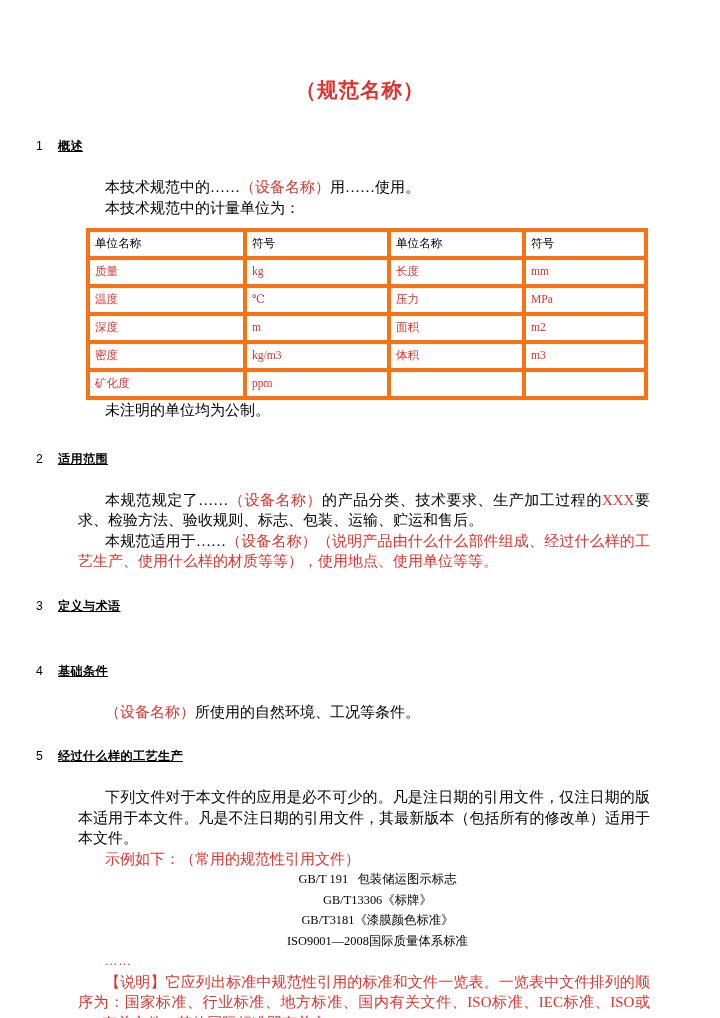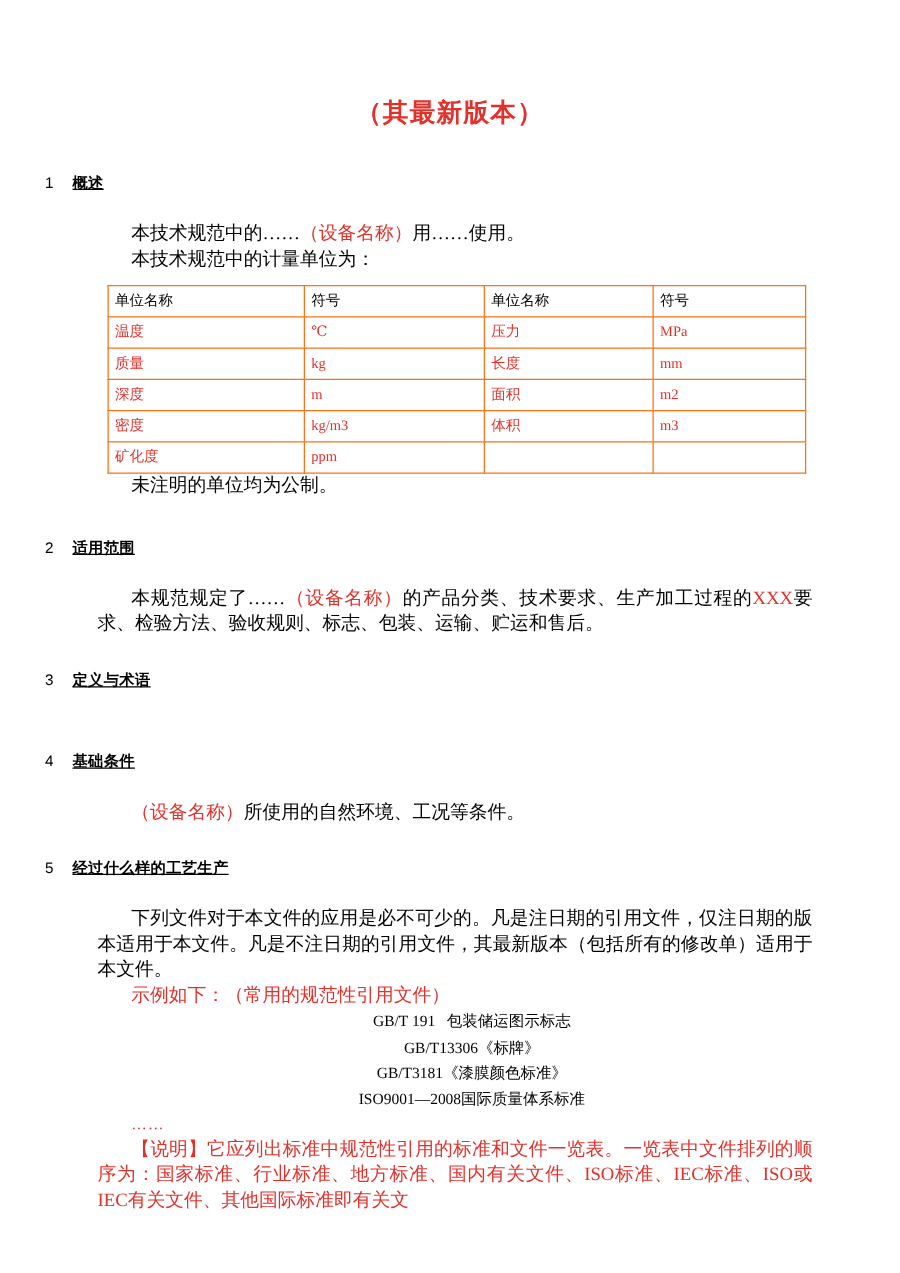--- a/index.html
+++ b/index.html
@@ -74,21 +74,21 @@
   .sp-h30 { height: 30px; }
   .sp-h34 { height: 34px; }
 
   table.units {
     border-collapse: collapse;
     margin: 0 0 0 86px;
     width: 558px;
     table-layout: fixed;
   }
   table.units td {
-    border: 1px solid #f97316;
+    border: 4px solid #f97316;
     height: 21px;
     padding: 1px 21px 2px 5px;
     font-size: 11.6px;
     line-height: 17px;
     vertical-align: middle;
     overflow: hidden;
     white-space: nowrap;
   }
   table.units tr.hdr td {
     color: #000000;
@@ -116,21 +116,21 @@
     text-indent: 27px;
     color: #e2312b;
     letter-spacing: 1px;
   }
 </style>
 </head>
 <body>
 
 <div class="page">
 
-  <h1 class="doc-title">（其最新版本）</h1>
+  <h1 class="doc-title">（规范名称）</h1>
 
   <div class="sp-h34"></div>
 
   <div class="section">
     <div class="sec-head"><span class="num">1</span><span>概述</span></div>
     <div class="sp-h22"></div>
     <p class="para indent"><span>本技术规范中的……</span><span class="red">（设备名称）</span><span>用……使用。</span></p>
     <p class="para indent"><span>本技术规范中的计量单位为：</span></p>
     <div class="sp-h10"></div>
 
@@ -142,32 +142,32 @@
           <col class="c4">
         </colgroup>
       <tbody>
         <tr class="hdr">
           <td>单位名称</td>
           <td>符号</td>
           <td>单位名称</td>
           <td>符号</td>
         </tr>
         <tr class="body-row">
+          <td>质量</td>
+          <td>kg</td>
+          <td>长度</td>
+          <td>mm</td>
+        </tr>
+        <tr class="body-row">
           <td>温度</td>
           <td>℃</td>
           <td>压力</td>
           <td>MPa</td>
         </tr>
         <tr class="body-row">
-          <td>质量</td>
-          <td>kg</td>
-          <td>长度</td>
-          <td>mm</td>
-        </tr>
-        <tr class="body-row">
           <td>深度</td>
           <td>m</td>
           <td>面积</td>
           <td>m2</td>
         </tr>
         <tr class="body-row">
           <td>密度</td>
           <td>kg/m3</td>
           <td>体积</td>
           <td>m3</td>
@@ -183,20 +183,21 @@
 
     <p class="para indent">未注明的单位均为公制。</p>
   </div>
 
   <div class="sp-h30"></div>
 
   <div class="section">
     <div class="sec-head"><span class="num">2</span><span>适用范围</span></div>
     <div class="sp-h22"></div>
     <p class="para indent"><span>本规范规定了……</span><span class="red">（设备名称）</span><span>的产品分类、技术要求、生产加工过程的</span><span class="red">XXX</span><span>要求、检验方法、验收规则、标志、包装、运输、贮运和售后。</span></p>
+    <p class="para indent"><span>本规范适用于……</span><span class="red">（设备名称）（说明产品由什么什么部件组成、经过什么样的工艺生产、使用什么样的材质等等），使用地点、使用单位等等。</span></p>
   </div>
 
   <div class="sp-h26"></div>
 
   <div class="section">
     <div class="sec-head"><span class="num">3</span><span>定义与术语</span></div>
     <div class="sp-h22"></div>
   </div>
 
   <div class="sp-h26"></div>

